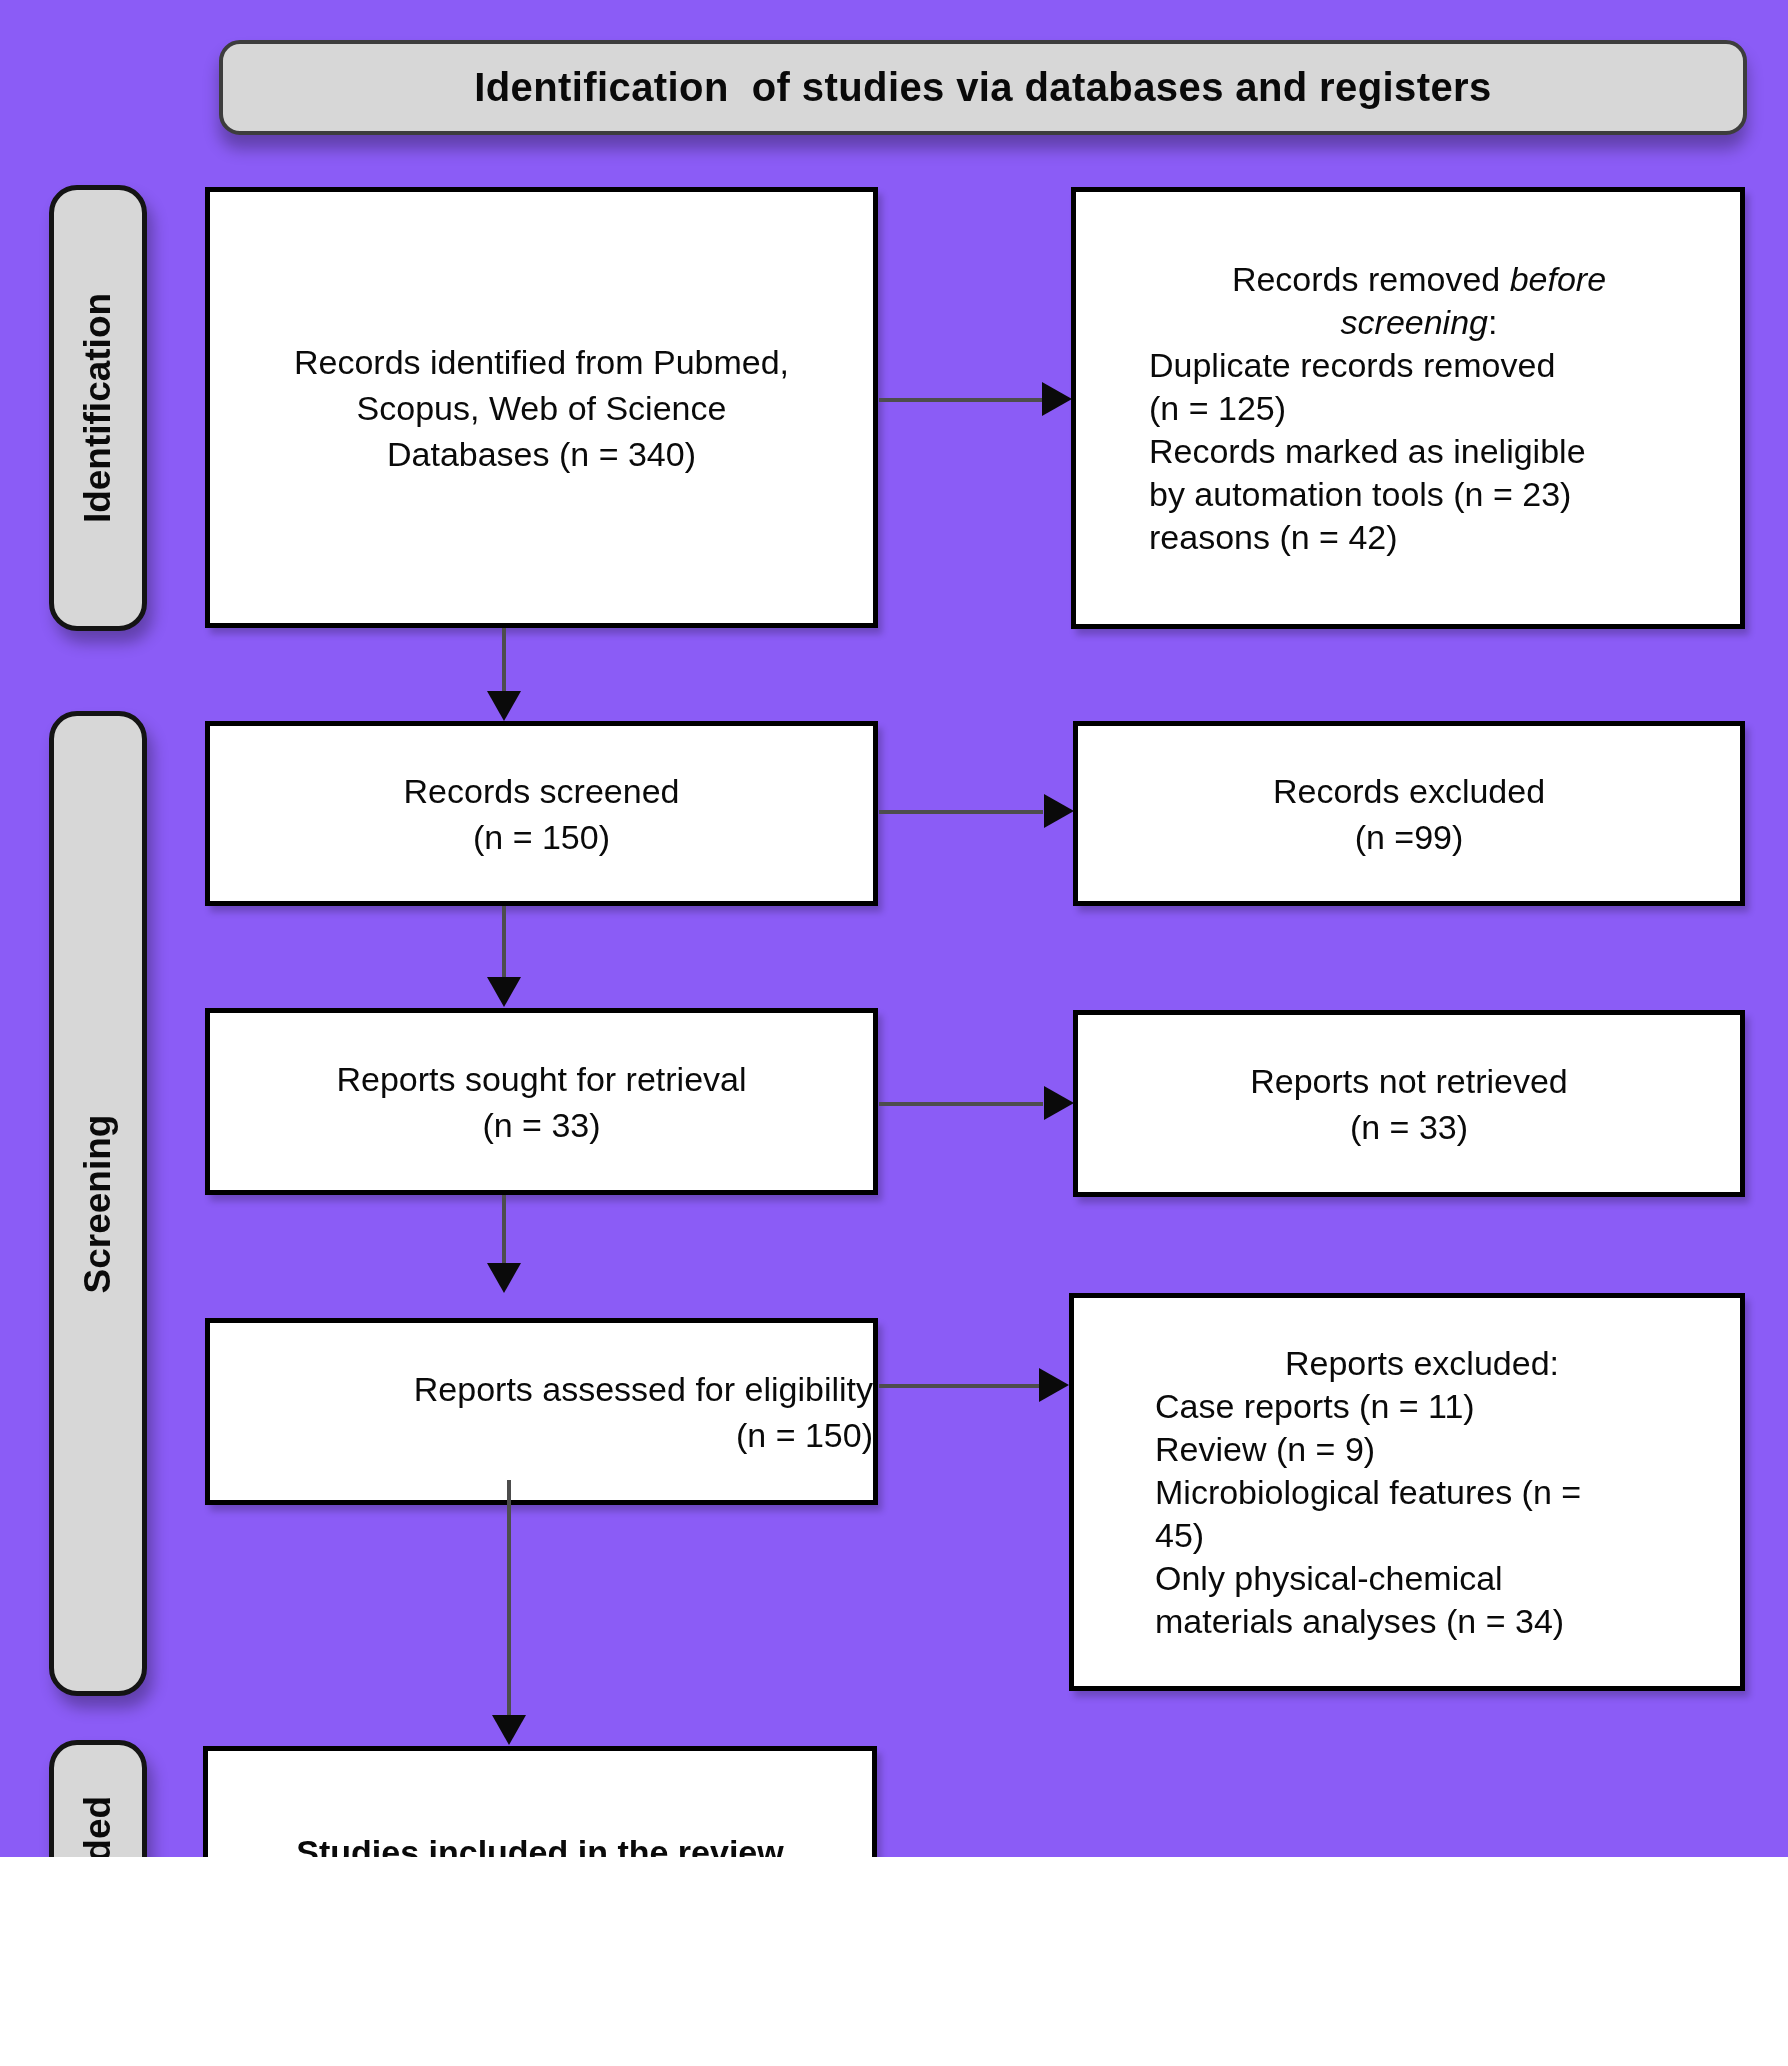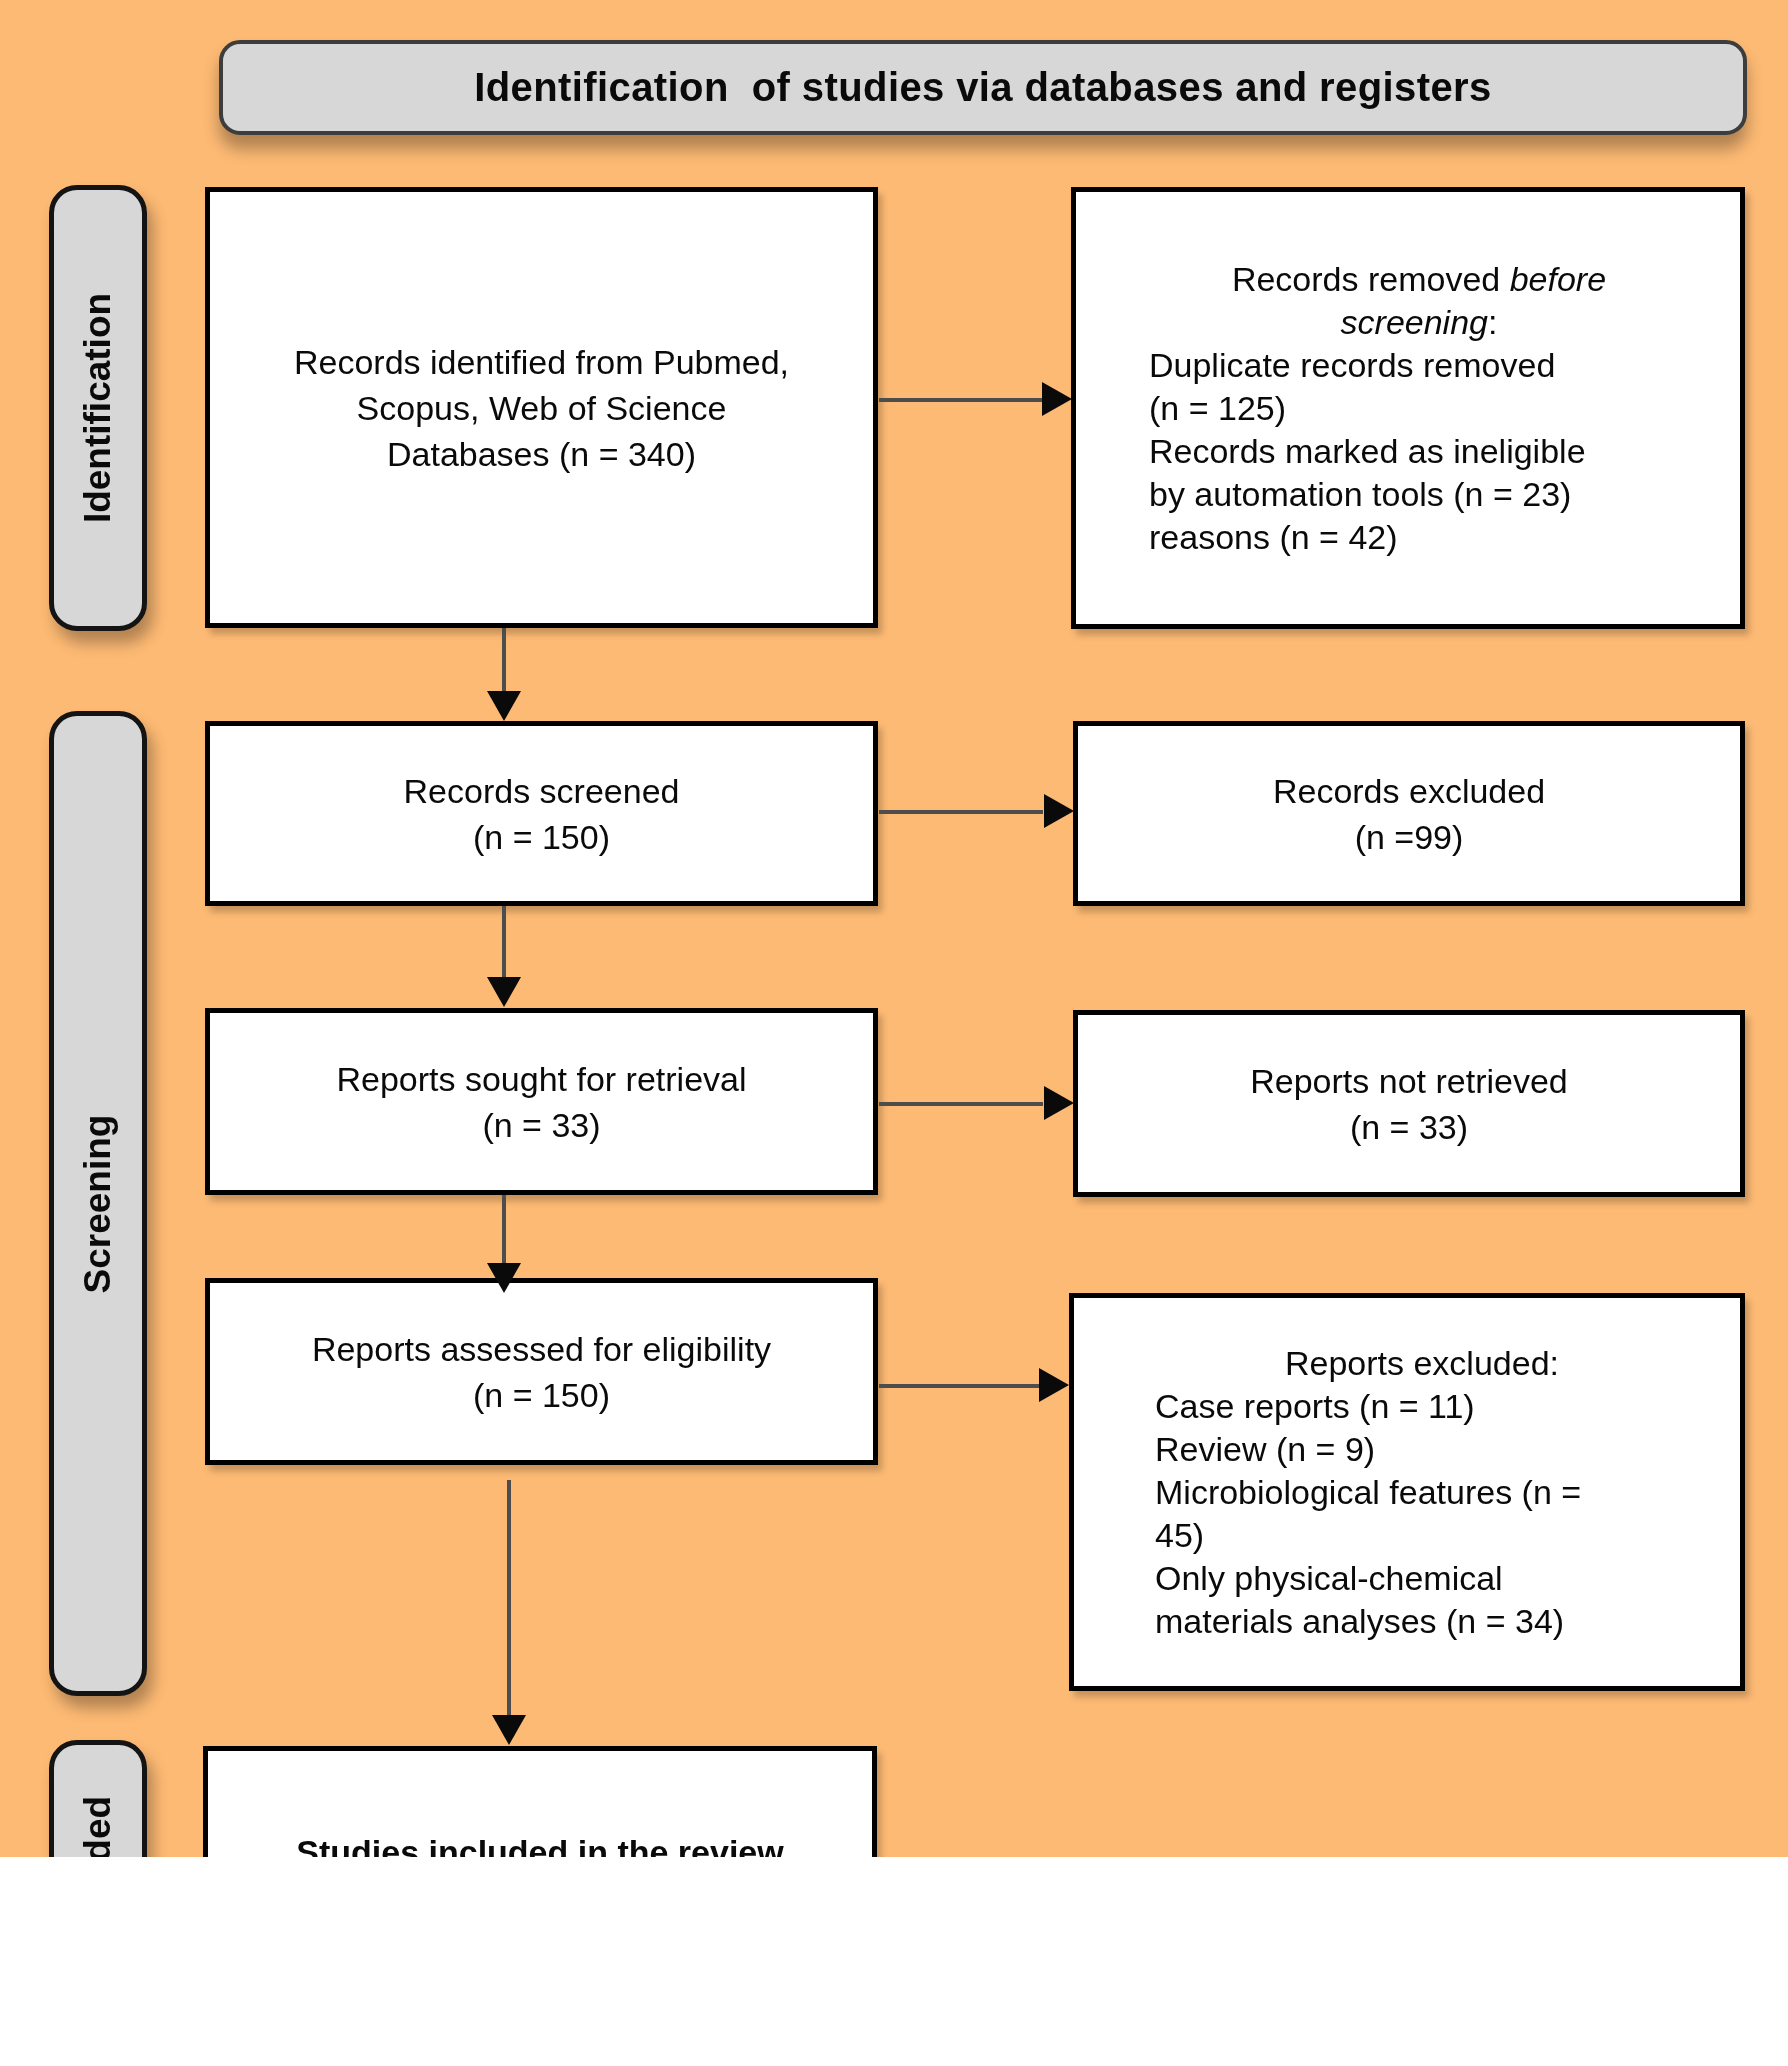--- a/index.html
+++ b/index.html
@@ -1,20 +1,20 @@
 <!DOCTYPE html>
 <html style="font-size:12px"><head>
 <meta charset="utf-8">
 <style>
   html, body { margin: 0; padding: 0; background: #ffffff; }
   #stage {
     position: relative;
     width: 1789px;
     height: 1857px;
-    background: #fdba74;
+    background: #8b5cf6;
     font-family: "Liberation Sans", "DejaVu Sans", sans-serif;
     color: #0a0a0a;
     overflow: hidden;
   }
 
   
   .gray-box {
     position: absolute;
     background: #d7d7d7;
     box-sizing: border-box;
@@ -57,21 +57,21 @@
     font-size: 34px;
     text-align: center;
   }
   .wbox .line { line-height: 46px; }
   .box-identified { left: 205px; top: 187px;  width: 673px; height: 441px; }
   .box-removed    { left: 1071px; top: 187px; width: 674px; height: 442px; }
   .box-screened   { left: 205px; top: 721px;  width: 673px; height: 185px; }
   .box-excluded   { left: 1073px; top: 721px; width: 672px; height: 185px; }
   .box-sought     { left: 205px; top: 1008px; width: 673px; height: 187px; }
   .box-notretr    { left: 1073px; top: 1010px; width: 672px; height: 187px; }
-  .box-assessed   { left: 205px; top: 1278px; width: 673px; height: 187px; }
+  .box-assessed   { left: 205px; top: 1318px; width: 673px; height: 187px; align-items: flex-end; }
   .box-repexcl    { left: 1069px; top: 1293px; width: 676px; height: 398px; padding-left: 8px; }
   .box-included   { left: 203px; top: 1746px; width: 674px; height: 258px; font-weight: bold; }
 
   .list-content {
     width: 100%;
     box-sizing: border-box;
     padding: 0 27px 0 49px;
     text-align: left;
   }
   .list-content .bhead {

